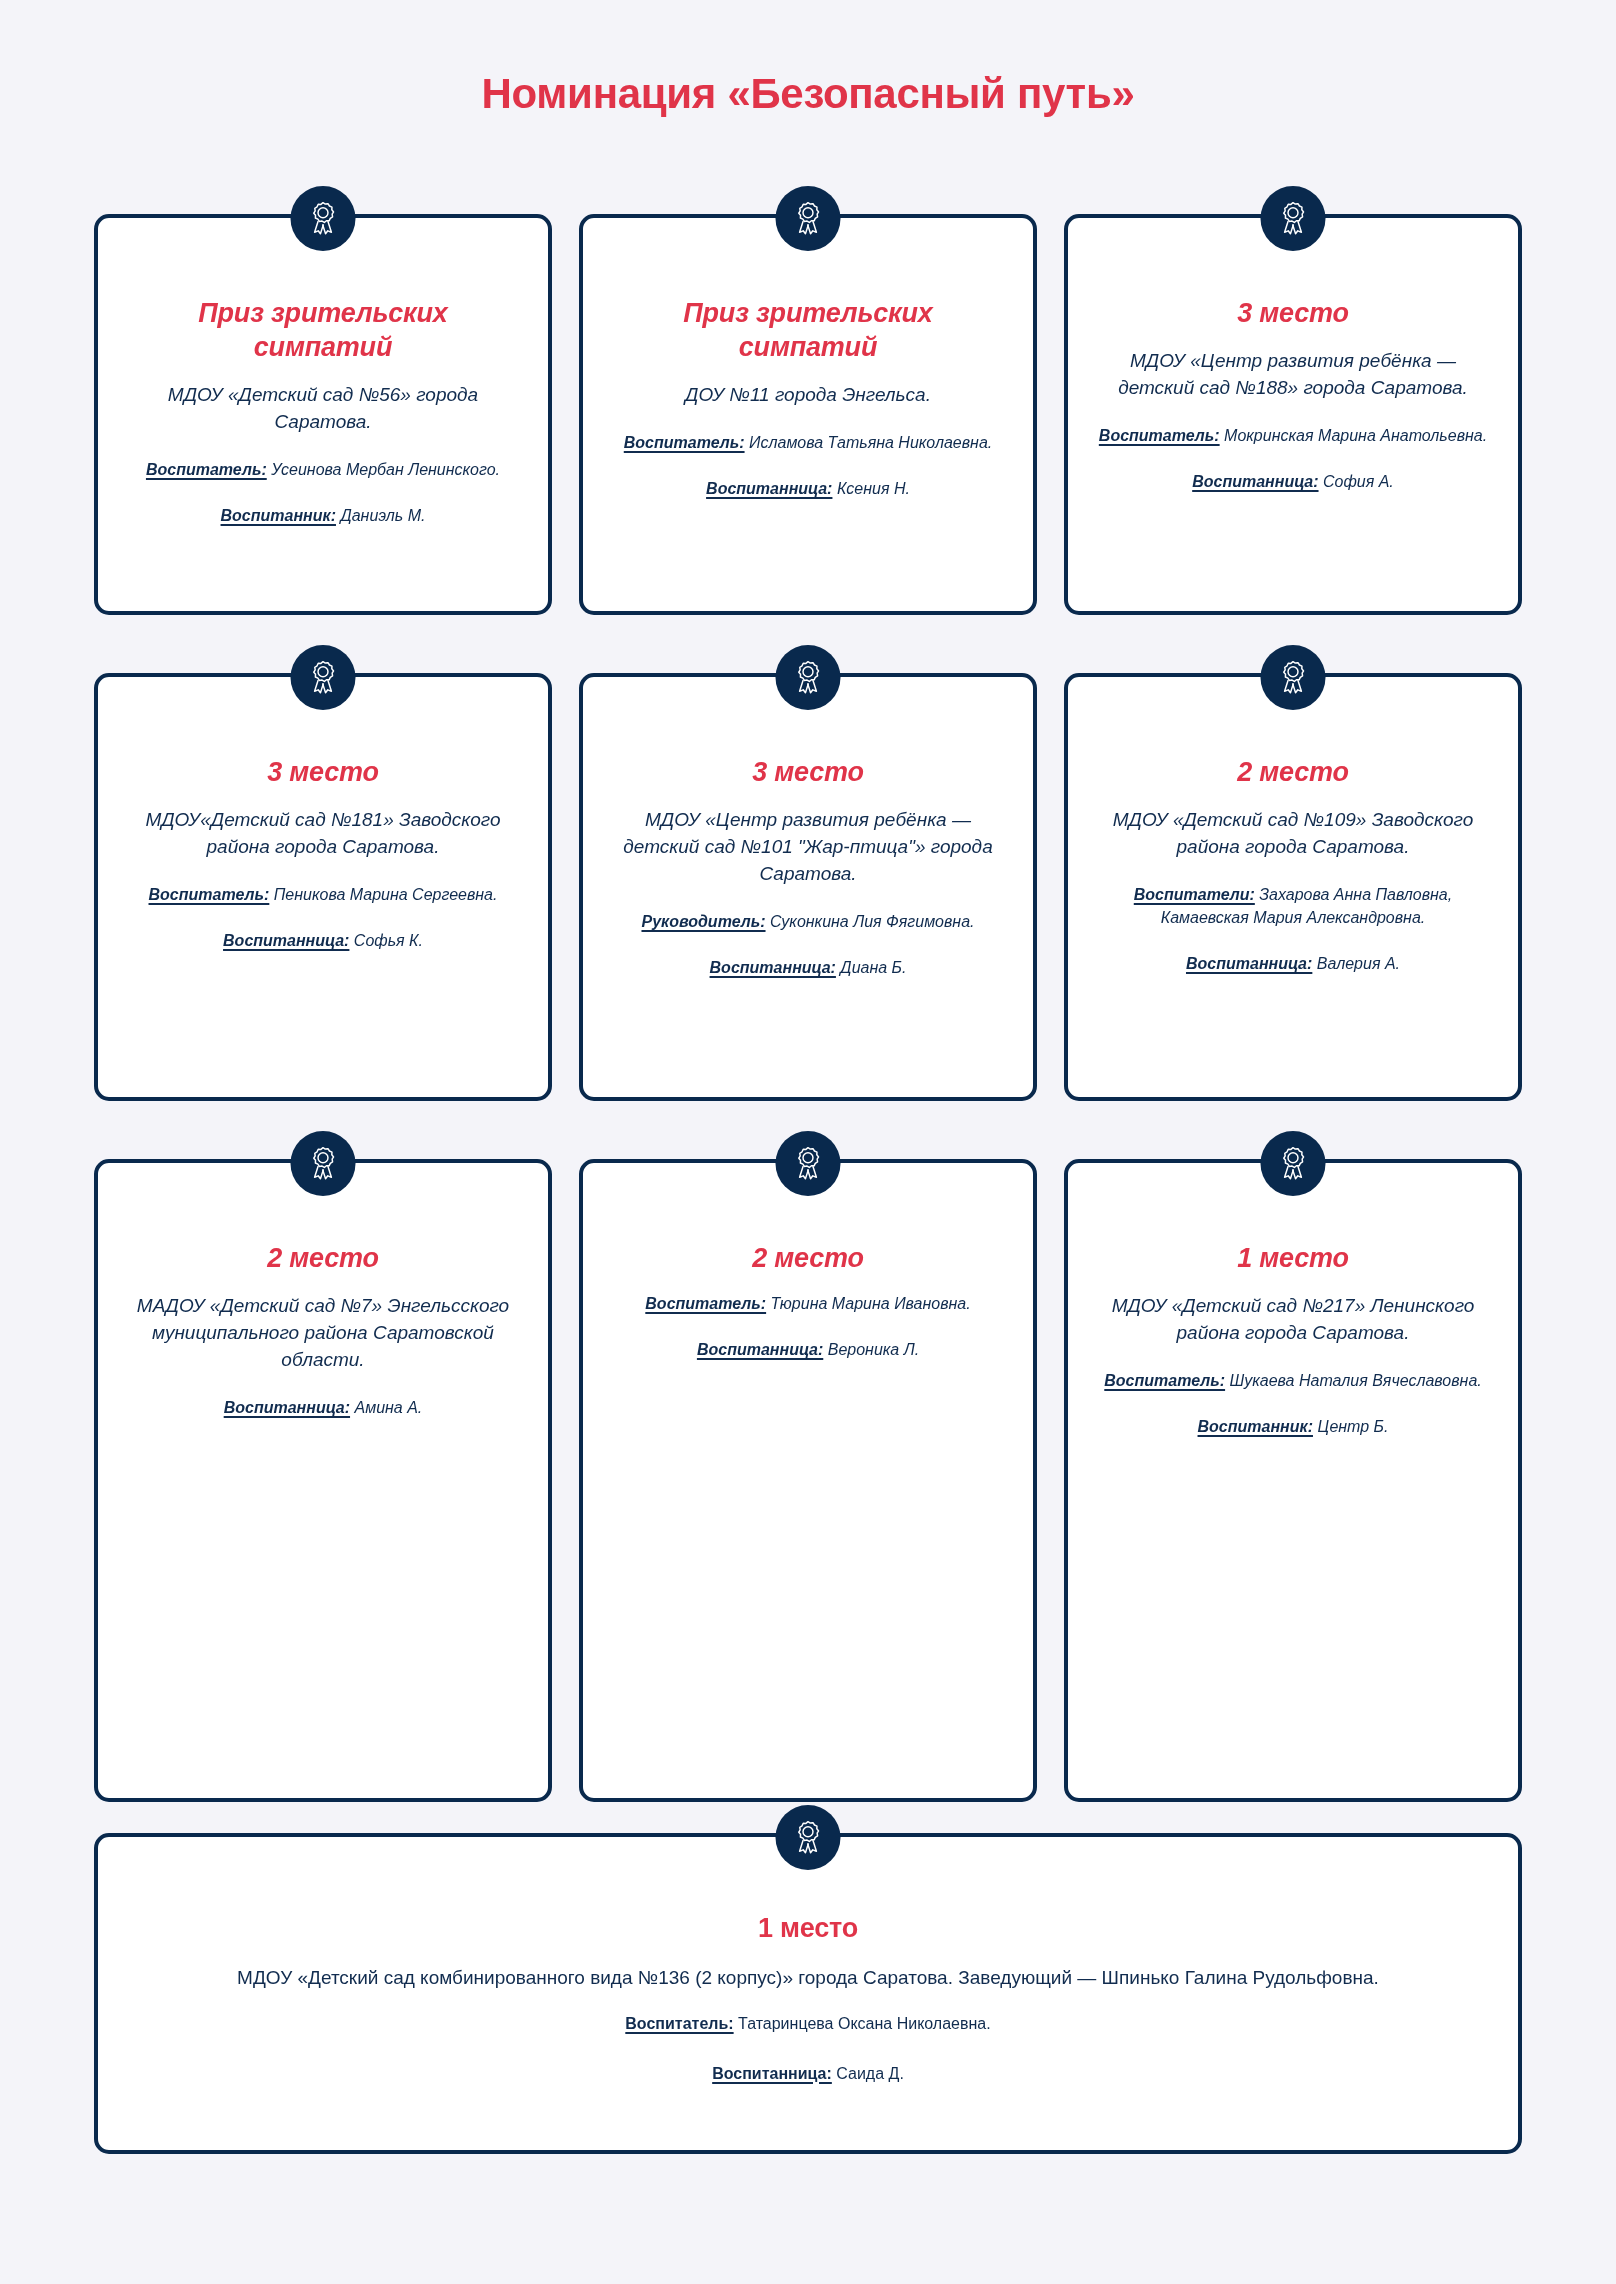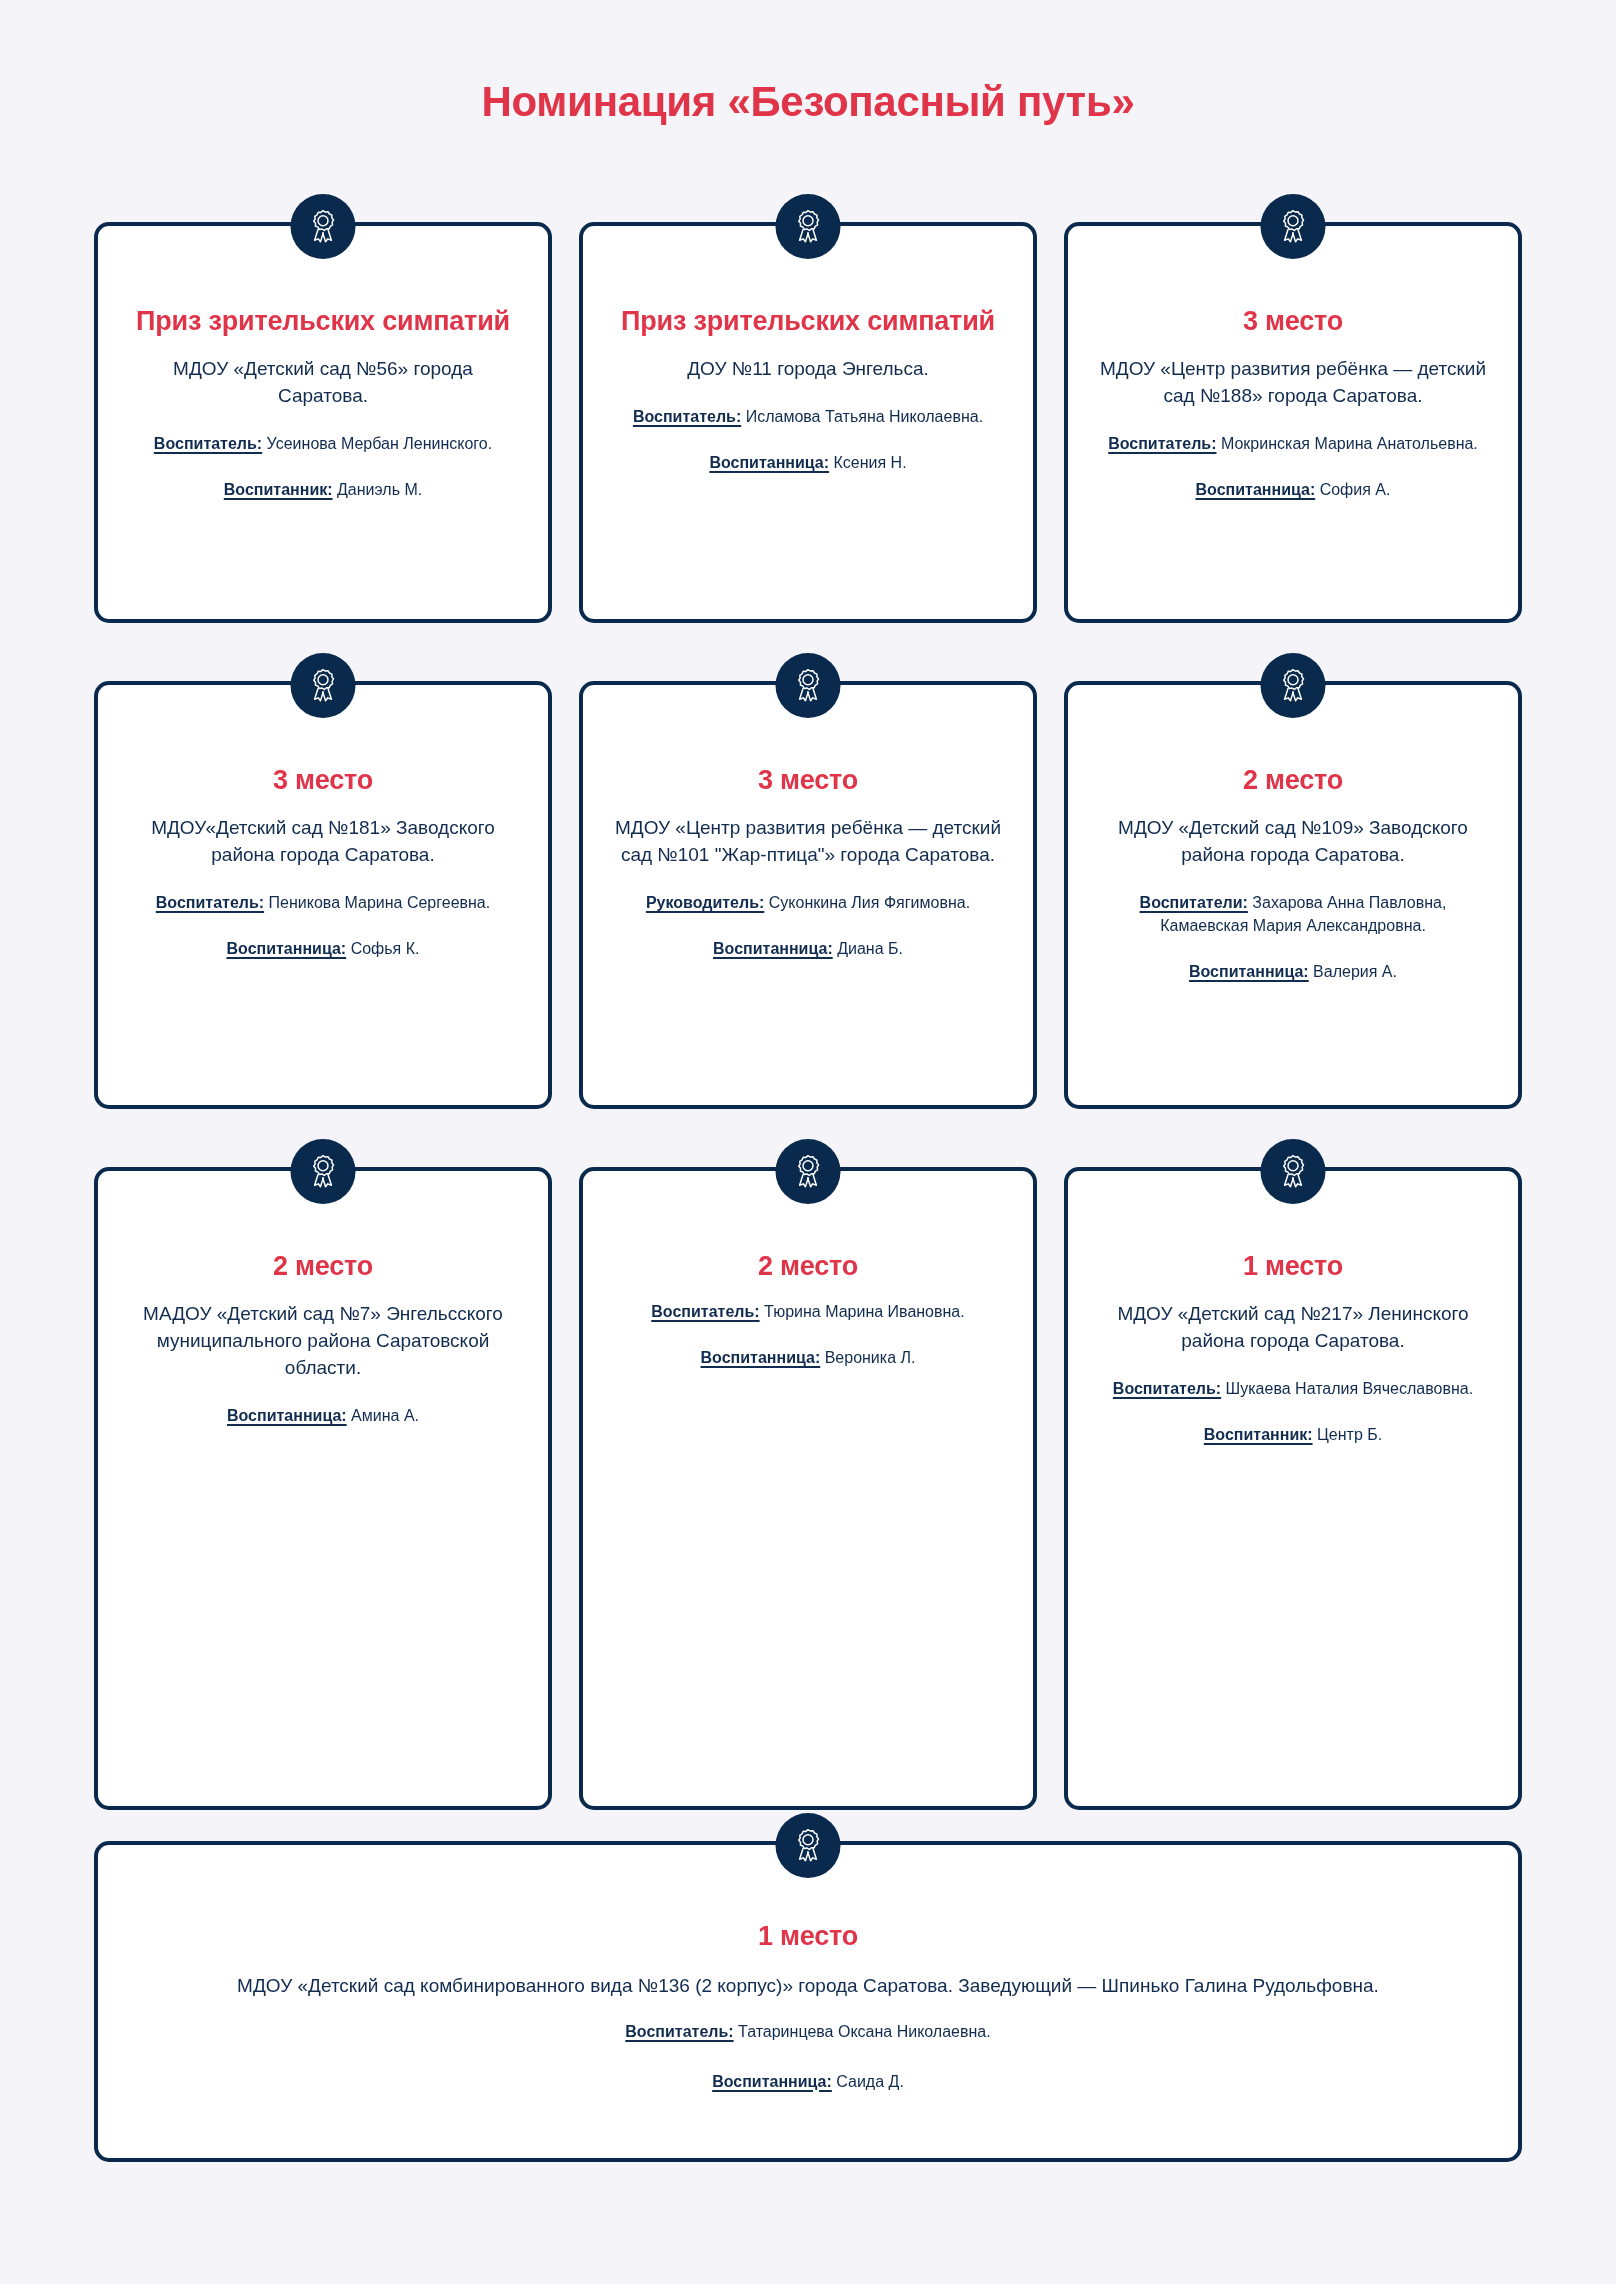--- a/index.html
+++ b/index.html
@@ -9,21 +9,21 @@
     height: 2284px;
     background: #f4f4f9;
     font-family: "Liberation Sans", "DejaVu Sans", sans-serif;
     -webkit-font-smoothing: antialiased;
   }
 
   .page {
     position: relative;
     width: 1616px;
     height: 2272px;
-    padding: 8px;
+    padding: 0;
     overflow: hidden;
   }
 
   
   .page-title {
     text-align: center;
     color: #e03449;
     font-size: 42px;
     font-weight: bold;
     letter-spacing: -0.3px;
@@ -40,20 +40,21 @@
     flex-wrap: wrap;
     gap: 28px 27px;
     align-items: flex-start;
   }
 
   .row {
     display: flex;
     gap: 27px;
     width: 100%;
     align-items: stretch;
+    font-style: italic;
   }
 
   
   .card {
     position: relative;
     flex: 1 1 0;
     background: #ffffff;
     border: 4px solid #09294d;
     border-radius: 15px;
     margin-top: 30px;

